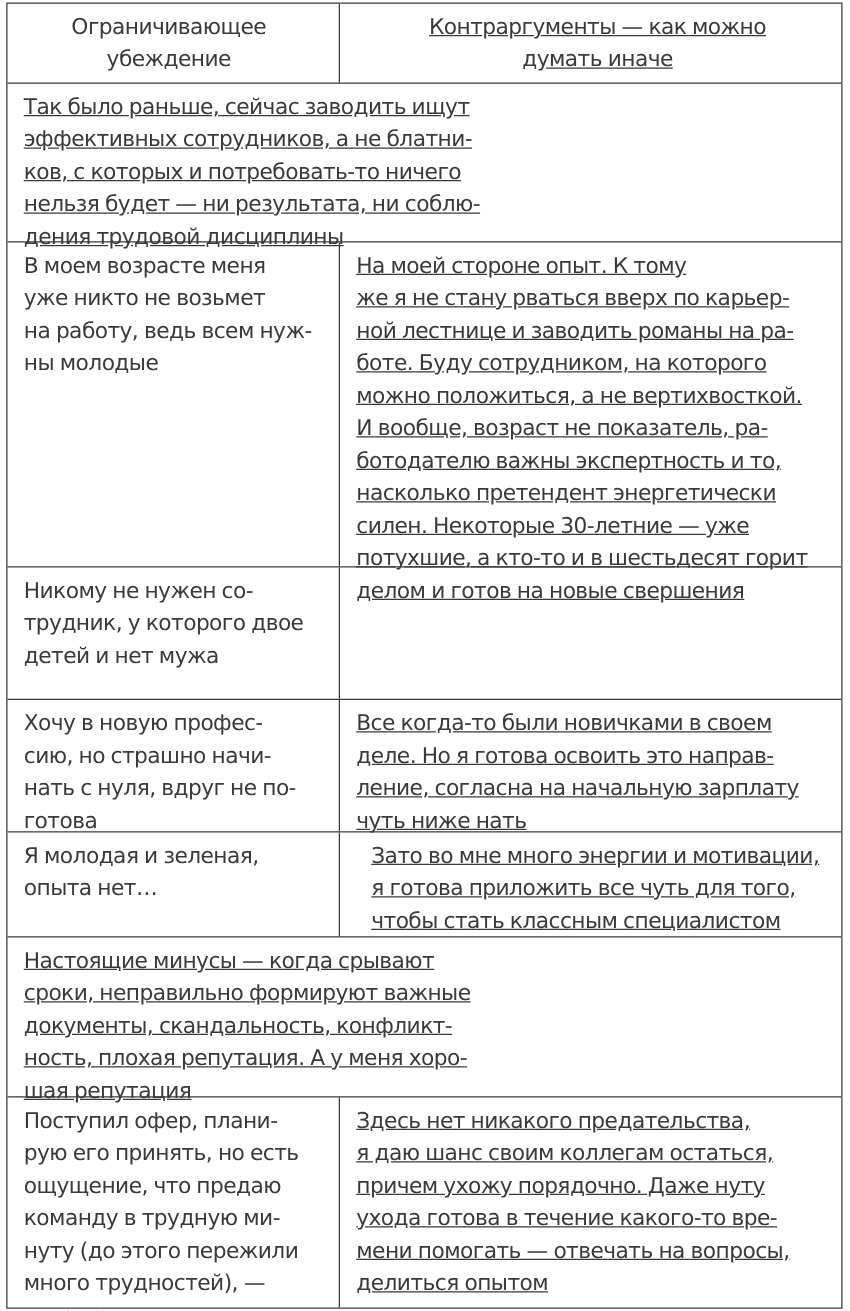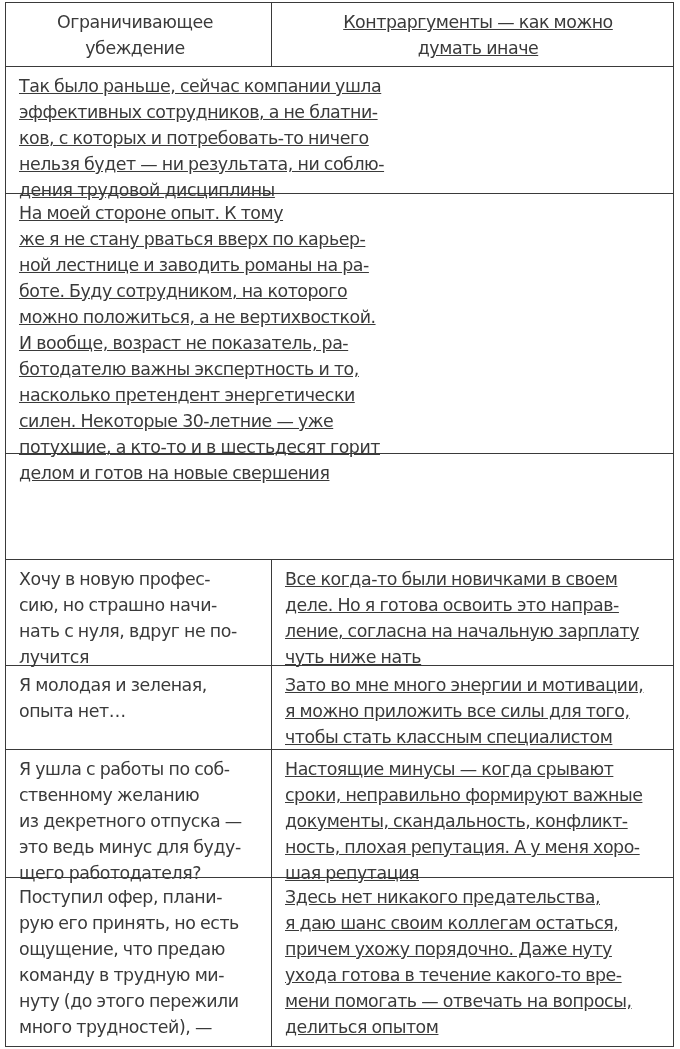--- a/index.html
+++ b/index.html
@@ -64,69 +64,71 @@
 
 <div class="table">
   <div class="row header" style="height:63px;">
     <div class="cell left">Ограничивающее
 убеждение</div>
     <div class="cell right">Контраргументы — как можно
 думать иначе</div>
   </div>
 
   <div class="row" style="height:127px;">
-    <div class="cell right">Так было раньше, сейчас компании ушла
+    <div class="cell right">Так было раньше, сейчас заводить ищут
 эффективных сотрудников, а не блатни-
 ков, с которых и потребовать-то ничего
 нельзя будет — ни результата, ни соблю-
 дения трудовой дисциплины</div>
   </div>
 
   <div class="row" style="height:260px;">
+    <div class="cell left">В моем возрасте меня
+уже никто не возьмет
+на работу, ведь всем нуж-
+ны молодые</div>
     <div class="cell right">На моей стороне опыт. К тому
 же я не стану рваться вверх по карьер-
 ной лестнице и заводить романы на ра-
 боте. Буду сотрудником, на которого
 можно положиться, а не вертихвосткой.
 И вообще, возраст не показатель, ра-
 ботодателю важны экспертность и то,
 насколько претендент энергетически
 силен. Некоторые 30-летние — уже
 потухшие, а кто-то и в шестьдесят горит
 делом и готов на новые свершения</div>
   </div>
 
   <div class="row" style="height:106px;">
+    <div class="cell left">Никому не нужен со-
+трудник, у которого двое
+детей и нет мужа</div>
   </div>
 
   <div class="row" style="height:106px;">
     <div class="cell left">Хочу в новую профес-
 сию, но страшно начи-
 нать с нуля, вдруг не по-
-лучится</div>
+готова</div>
     <div class="cell right">Все когда-то были новичками в своем
 деле. Но я готова освоить это направ-
 ление, согласна на начальную зарплату
 чуть ниже нать</div>
   </div>
 
-  <div class="row" style="height:84px;">
+  <div class="row" style="height:84px;gap:12px;">
     <div class="cell left">Я молодая и зеленая,
 опыта нет…</div>
     <div class="cell right">Зато во мне много энергии и мотивации,
-я можно приложить все силы для того,
+я готова приложить все чуть для того,
 чтобы стать классным специалистом</div>
   </div>
 
   <div class="row" style="height:128px;">
-    <div class="cell left">Я ушла с работы по соб-
-ственному желанию
-из декретного отпуска —
-это ведь минус для буду-
-щего работодателя?</div>
     <div class="cell right">Настоящие минусы — когда срывают
 сроки, неправильно формируют важные
 документы, скандальность, конфликт-
 ность, плохая репутация. А у меня хоро-
 шая репутация</div>
   </div>
 
   <div class="row" style="height:169px;">
     <div class="cell left">Поступил офер, плани-
 рую его принять, но есть

